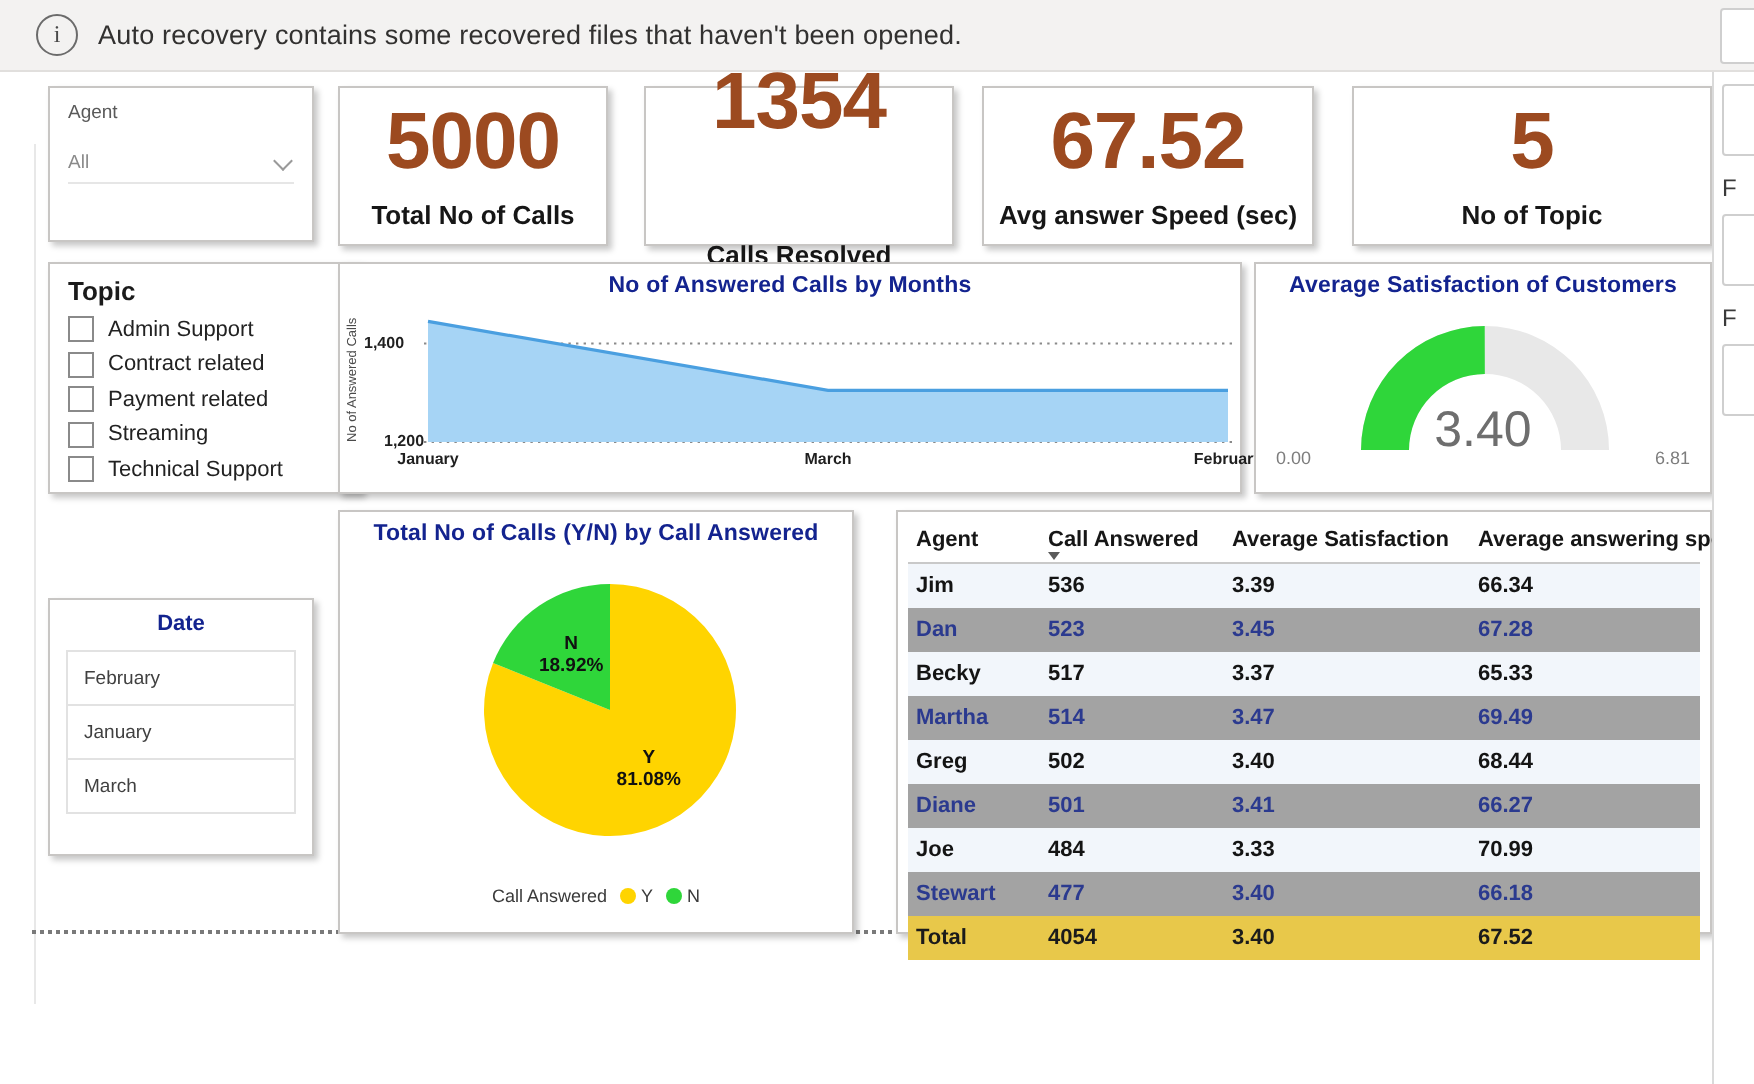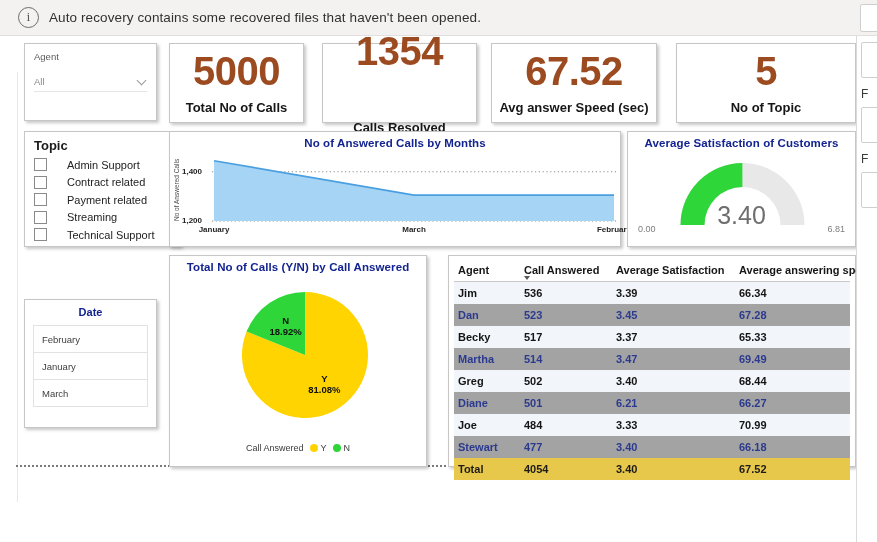--- a/index.html
+++ b/index.html
@@ -61,21 +61,21 @@
   .slicer-drop-val{font-size:9.5px;color:#8a8a8a;}
   .chev{width:9px;height:9px;position:relative;}
   .chev:before{
     content:"";position:absolute;left:0;top:0;width:6px;height:6px;
     border-right:1.3px solid #9a9a9a;border-bottom:1.3px solid #9a9a9a;
     transform:rotate(45deg);
   }
 
   #topic-slicer{left:24px;top:131px;width:157px;height:116px;padding:6px 9px;}
   .topic-head{font-size:13px;font-weight:bold;color:#1b1b1b;margin-bottom:3px;}
-  .cb-row{display:flex;align-items:center;gap:20px;height:17.5px;}
+  .cb-row{display:flex;align-items:center;gap:7px;height:17.5px;}
   .cb{width:11px;height:11px;border:1px solid #8a8a8a;background:#fff;flex:0 0 auto;}
   .cb-lbl{font-size:11px;color:#222;}
 
   #date-slicer{left:24px;top:299px;width:133px;height:129px;}
   .date-title{
     text-align:center;font-size:11px;font-weight:bold;color:#13238f;
     padding:6px 0 7px;
   }
   .date-list{margin:0 8px;border:1px solid #e2e2e2;border-bottom:none;}
   .date-item{
@@ -245,21 +245,21 @@
   <div class="card kpi" id="kpi-topics">
     <div class="kpi-val">5</div>
     <div class="kpi-lbl">No of Topic</div>
   </div>
 
   <div class="card" id="area-chart">
     <div class="card-title">No of Answered Calls by Months</div>
     <div class="area-wrap">
       <div class="ylab">No of Answered Calls</div>
       <div class="ytick" id="ytick-hi" style="top: 17.7692px;">1,400</div>
-      <div class="ytick" id="ytick-lo" style="top: 67px;">1,200</div>
+      <div class="ytick" id="ytick-lo" style="top: 67px; margin-left: 10px;">1,200</div>
       <svg id="area-svg" width="452" height="87" viewBox="0 0 452 87">
           <line x1="42" y1="72" x2="448" y2="72" stroke="#8a8a8a" stroke-width="1" stroke-dasharray="1.2,2.6"></line>
           <line x1="42" y1="22.769230769230766" x2="448" y2="22.769230769230766" stroke="#8a8a8a" stroke-width="1" stroke-dasharray="1.2,2.6"></line>
           <polygon points="44,72 44,11.692307692307693 244,46.15384615384615 444,46.15384615384615 444,72" fill="#a6d4f5"></polygon>
           <polyline points="44,11.692307692307693 244,46.15384615384615 444,46.15384615384615" fill="none" stroke="#4a9fe0" stroke-width="1.6"></polyline>
         </svg>
       <div class="xtick" id="xt0" style="left: 20px; width: 48px; text-align: center;">January</div>
       <div class="xtick" id="xt1" style="left: 220px; width: 48px; text-align: center;">March</div>
       <div class="xtick" id="xt2" style="left: 420px; width: 48px; text-align: center;">February</div>
     </div>
@@ -343,21 +343,21 @@
           </tr>
           <tr class="norm">
             <td class="v-agent">Greg</td>
             <td class="v-num pad-ans">502</td>
             <td class="v-num pad-sat">3.40</td>
             <td class="v-num">68.44</td>
           </tr>
           <tr class="alt">
             <td class="v-agent">Diane</td>
             <td class="v-num pad-ans">501</td>
-            <td class="v-num pad-sat">6.21</td>
+            <td class="v-num pad-sat">3.41</td>
             <td class="v-num">66.27</td>
           </tr>
           <tr class="norm">
             <td class="v-agent">Joe</td>
             <td class="v-num pad-ans">484</td>
             <td class="v-num pad-sat">3.33</td>
             <td class="v-num">70.99</td>
           </tr>
           <tr class="alt">
             <td class="v-agent">Stewart</td>

